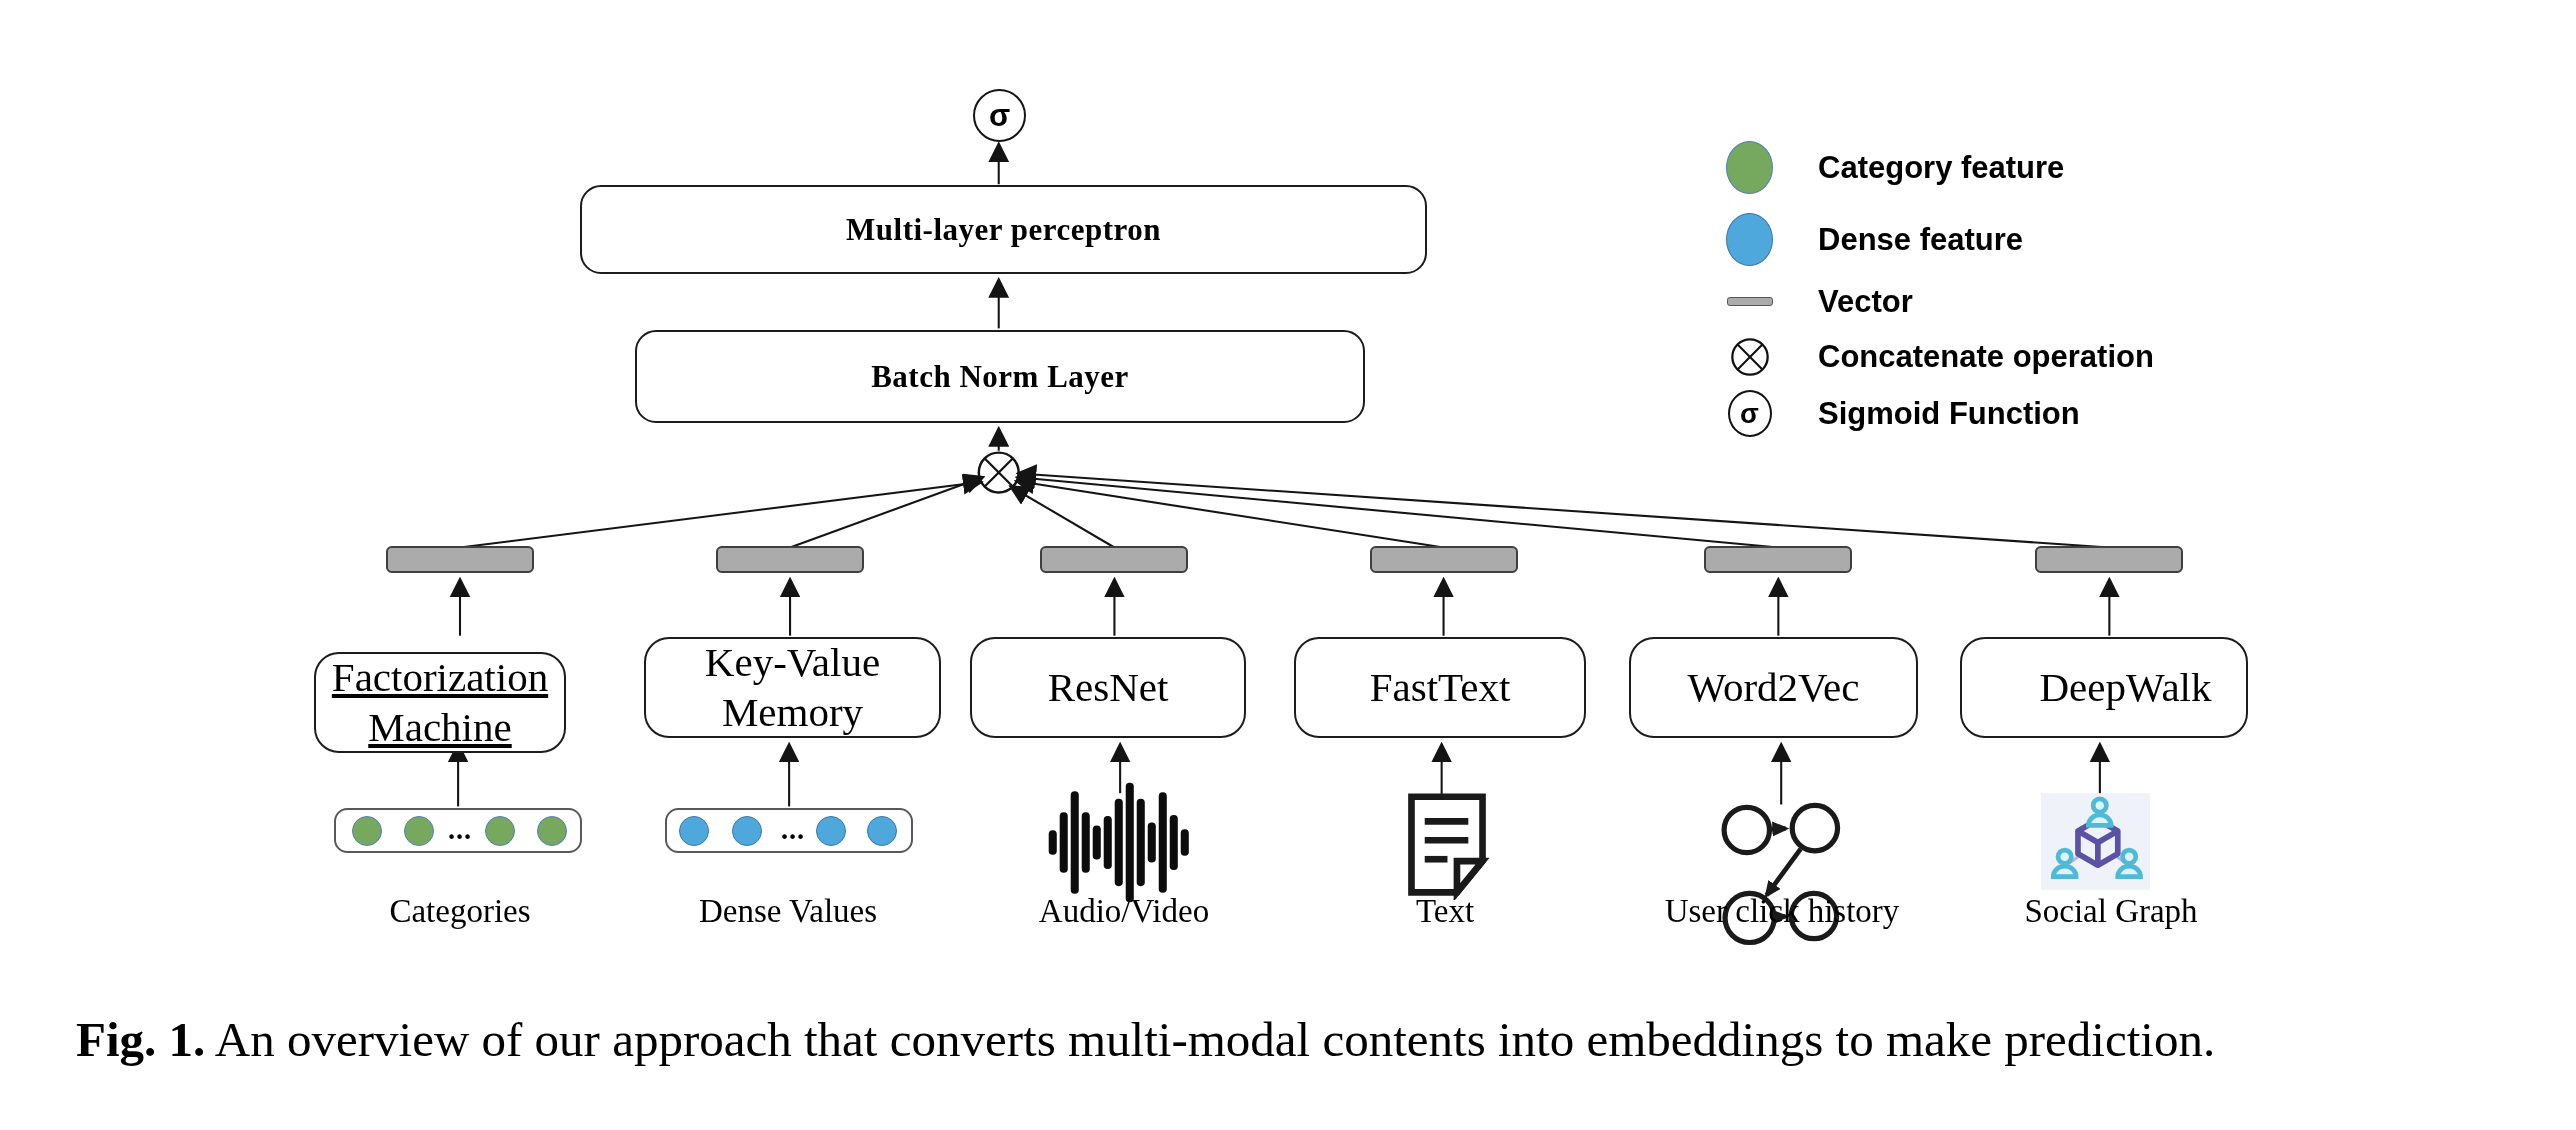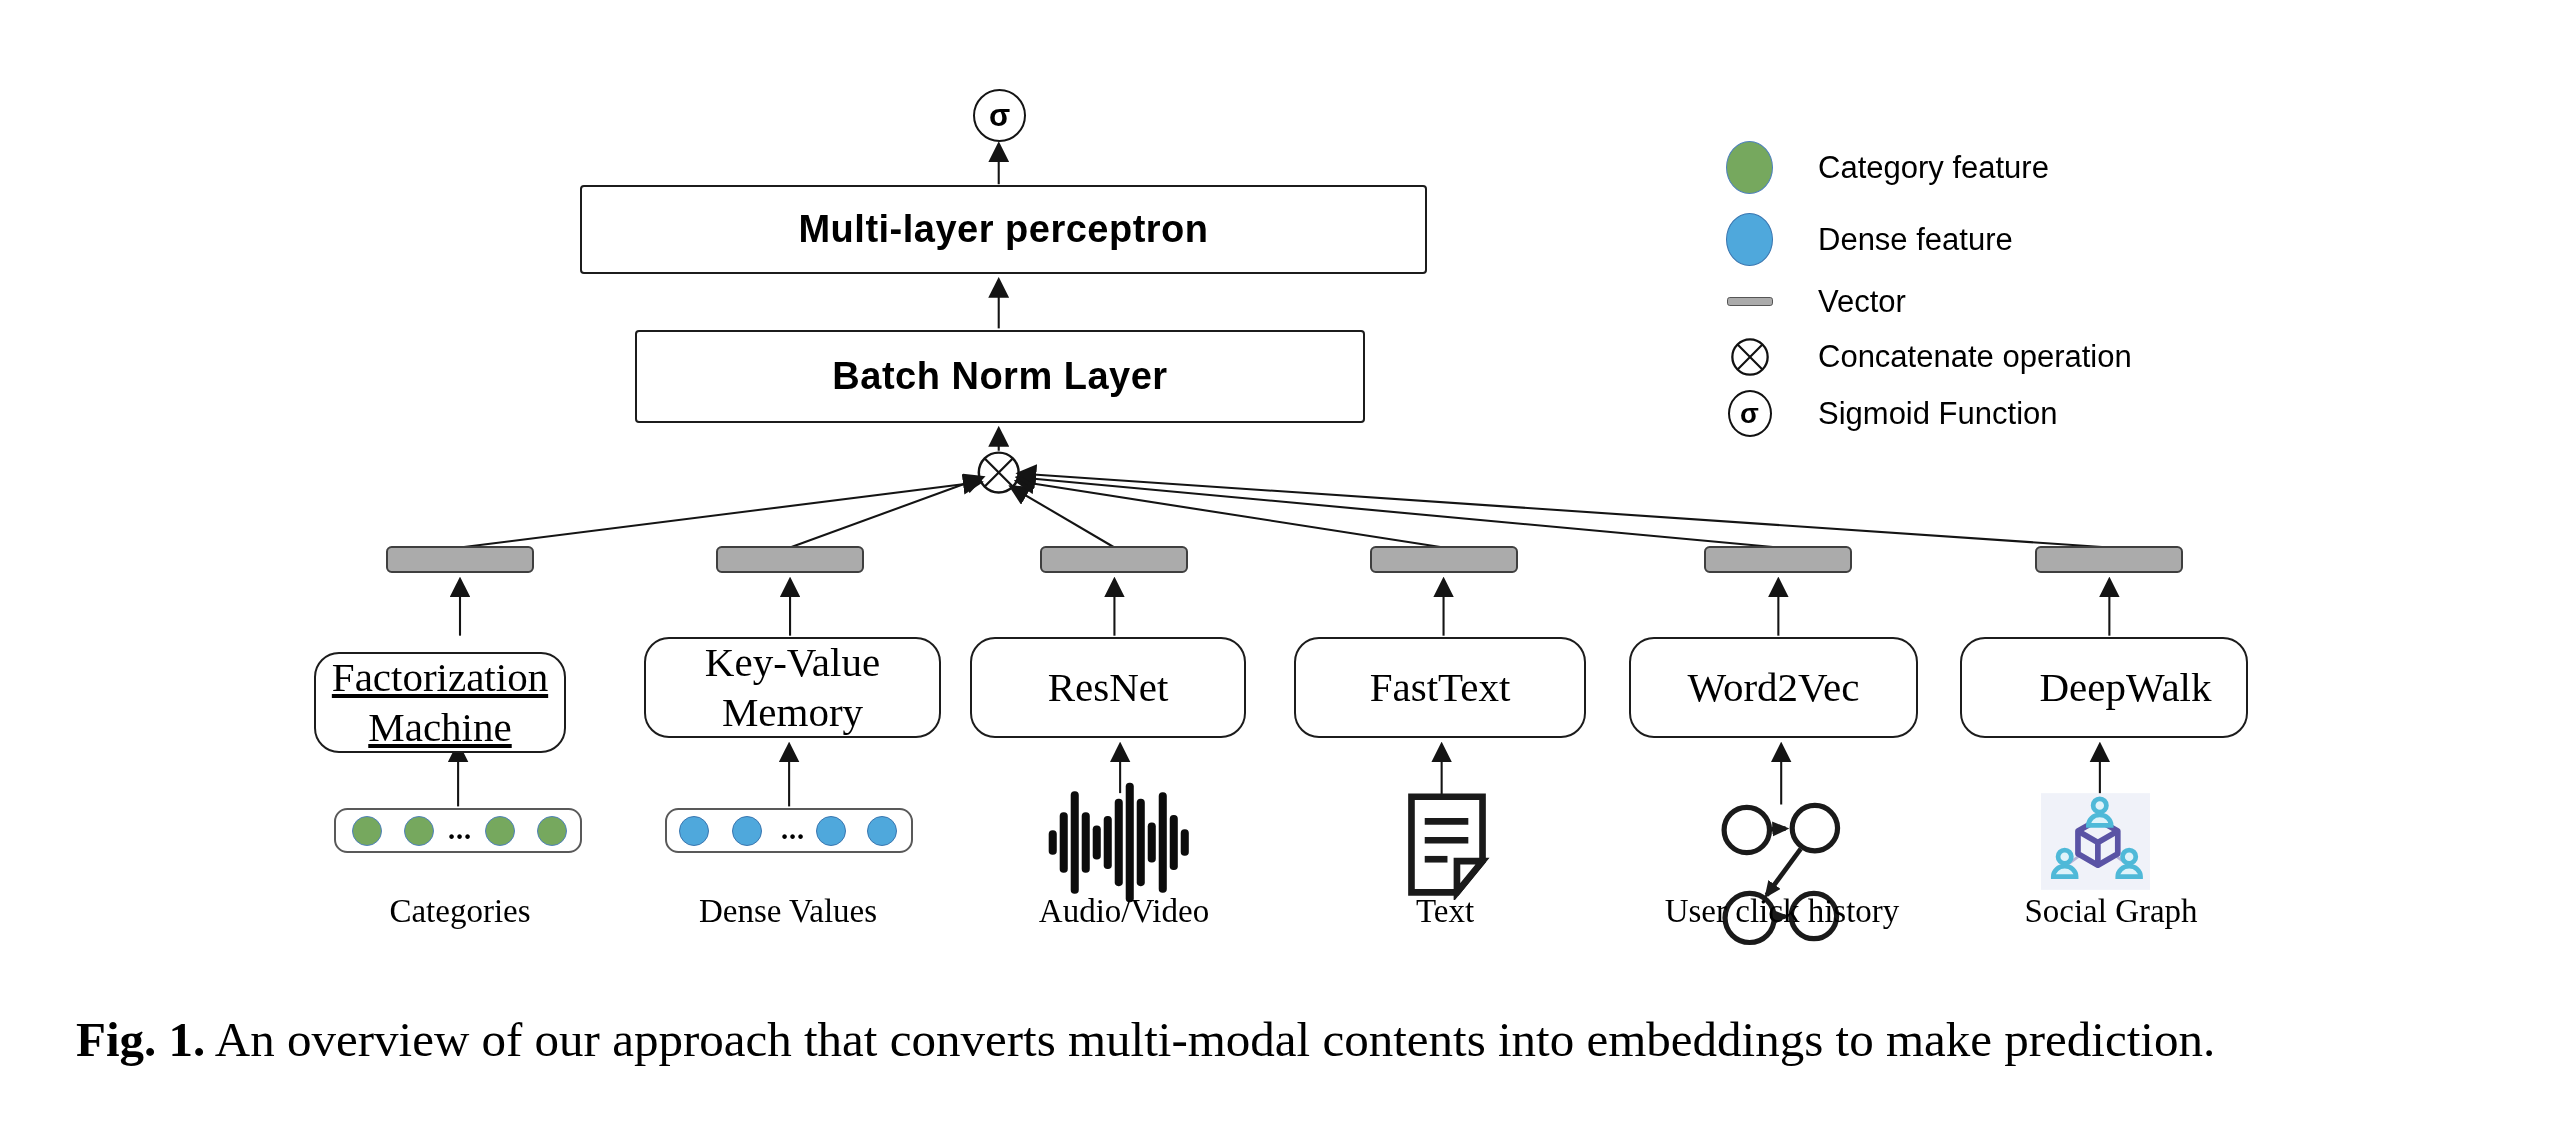--- a/index.html
+++ b/index.html
@@ -1,34 +1,34 @@
 <!DOCTYPE html>
 <html style="font-size:15px"><head>
 <meta charset="utf-8">
 <style>
   html,body{margin:0;padding:0;background:#fff;}
   body{width:2576px;height:1131px;font-family:"Liberation Sans",sans-serif;color:#000;}
   .canvas{position:relative;width:2576px;height:1131px;background:#fff;overflow:hidden;}
   .layer-svg{position:absolute;left:0;top:0;z-index:1;}
   .node{position:absolute;background:#fff;border:2.8px solid #1c1c1c;display:flex;align-items:center;justify-content:center;text-align:center;box-sizing:border-box;z-index:2;}
-  .toprow{border-radius:4px;font-family:Liberation Sans, sans-serif;font-size:38px;font-weight:600;letter-spacing:0.5px;}
+  .toprow{border-radius:21px;font-family:Liberation Serif, serif;font-size:31px;font-weight:600;letter-spacing:0.5px;}
   .model{border-radius:25px;border-width:2.4px;font-family:"Liberation Serif",serif;font-size:41px;line-height:1.2;white-space:pre-line;font-weight:400;}
   .vbar{position:absolute;width:148px;height:26.6px;background:#ABABAB;border:2.4px solid #3f3f3f;border-radius:5.7px;box-sizing:border-box;z-index:2;}
   .circle-node{position:absolute;background:#fff;border:2.8px solid #141414;border-radius:50%;display:flex;align-items:center;justify-content:center;font-weight:700;z-index:2;}
   .sigma-node{left:973px;top:89px;width:49px;height:49px;font-size:31px;}
   .inputbox{position:absolute;width:248px;height:45px;border:2.4px solid #595959;border-radius:13.3px;background:#fff;box-sizing:border-box;z-index:2;}
   .feat{position:absolute;width:30px;height:30px;border-radius:50%;box-sizing:border-box;top:5.7px;}
   .feat.green{background:#76A85E;border:1.9px solid #4F81BD;}
   .feat.blue{background:#4FA8DC;border:1.9px solid #3A76B0;}
   .dots{position:absolute;top:50%;transform:translate(-50%,-54%);font-family:"Liberation Serif",serif;font-weight:700;font-size:28.5px;letter-spacing:0.9px;}
   .inlabel{position:absolute;transform:translateX(-50%);top:893px;font-family:"Liberation Serif",serif;font-size:33px;white-space:nowrap;z-index:2;}
   .icon-abs{position:absolute;z-index:2;}
   .legend-row{position:absolute;left:1719px;display:flex;align-items:center;height:61px;z-index:2;}
   .legend-swatch{width:61px;display:flex;align-items:center;justify-content:center;}
-  .legend-label{margin-left:38px;font-size:31px;font-weight:400;white-space:nowrap;}
+  .legend-label{margin-left:38px;font-size:31px;font-weight:700;white-space:nowrap;}
   .ellipse{border-radius:50%;box-sizing:border-box;}
   .sw-green{width:47px;height:53px;background:#76A85E;border:1.9px solid #4F81BD;}
   .sw-blue{width:47px;height:53px;background:#4FA8DC;border:1.9px solid #3A76B0;}
   .sw-bar{width:46px;height:9.5px;background:#ABABAB;border:1.9px solid #555;border-radius:2.8px;box-sizing:border-box;}
   .sw-sigma{width:44px;height:47px;border:2.4px solid #111;border-radius:50%;display:flex;align-items:center;justify-content:center;font-size:27.5px;font-weight:700;box-sizing:border-box;background:#fff;}
   .cap{position:absolute;left:76px;top:1011px;font-family:"Liberation Serif",serif;font-size:49px;white-space:nowrap;z-index:2;text-align:right;}
   .cap .b{font-weight:700;}
 </style>
 </head>
 <body>

